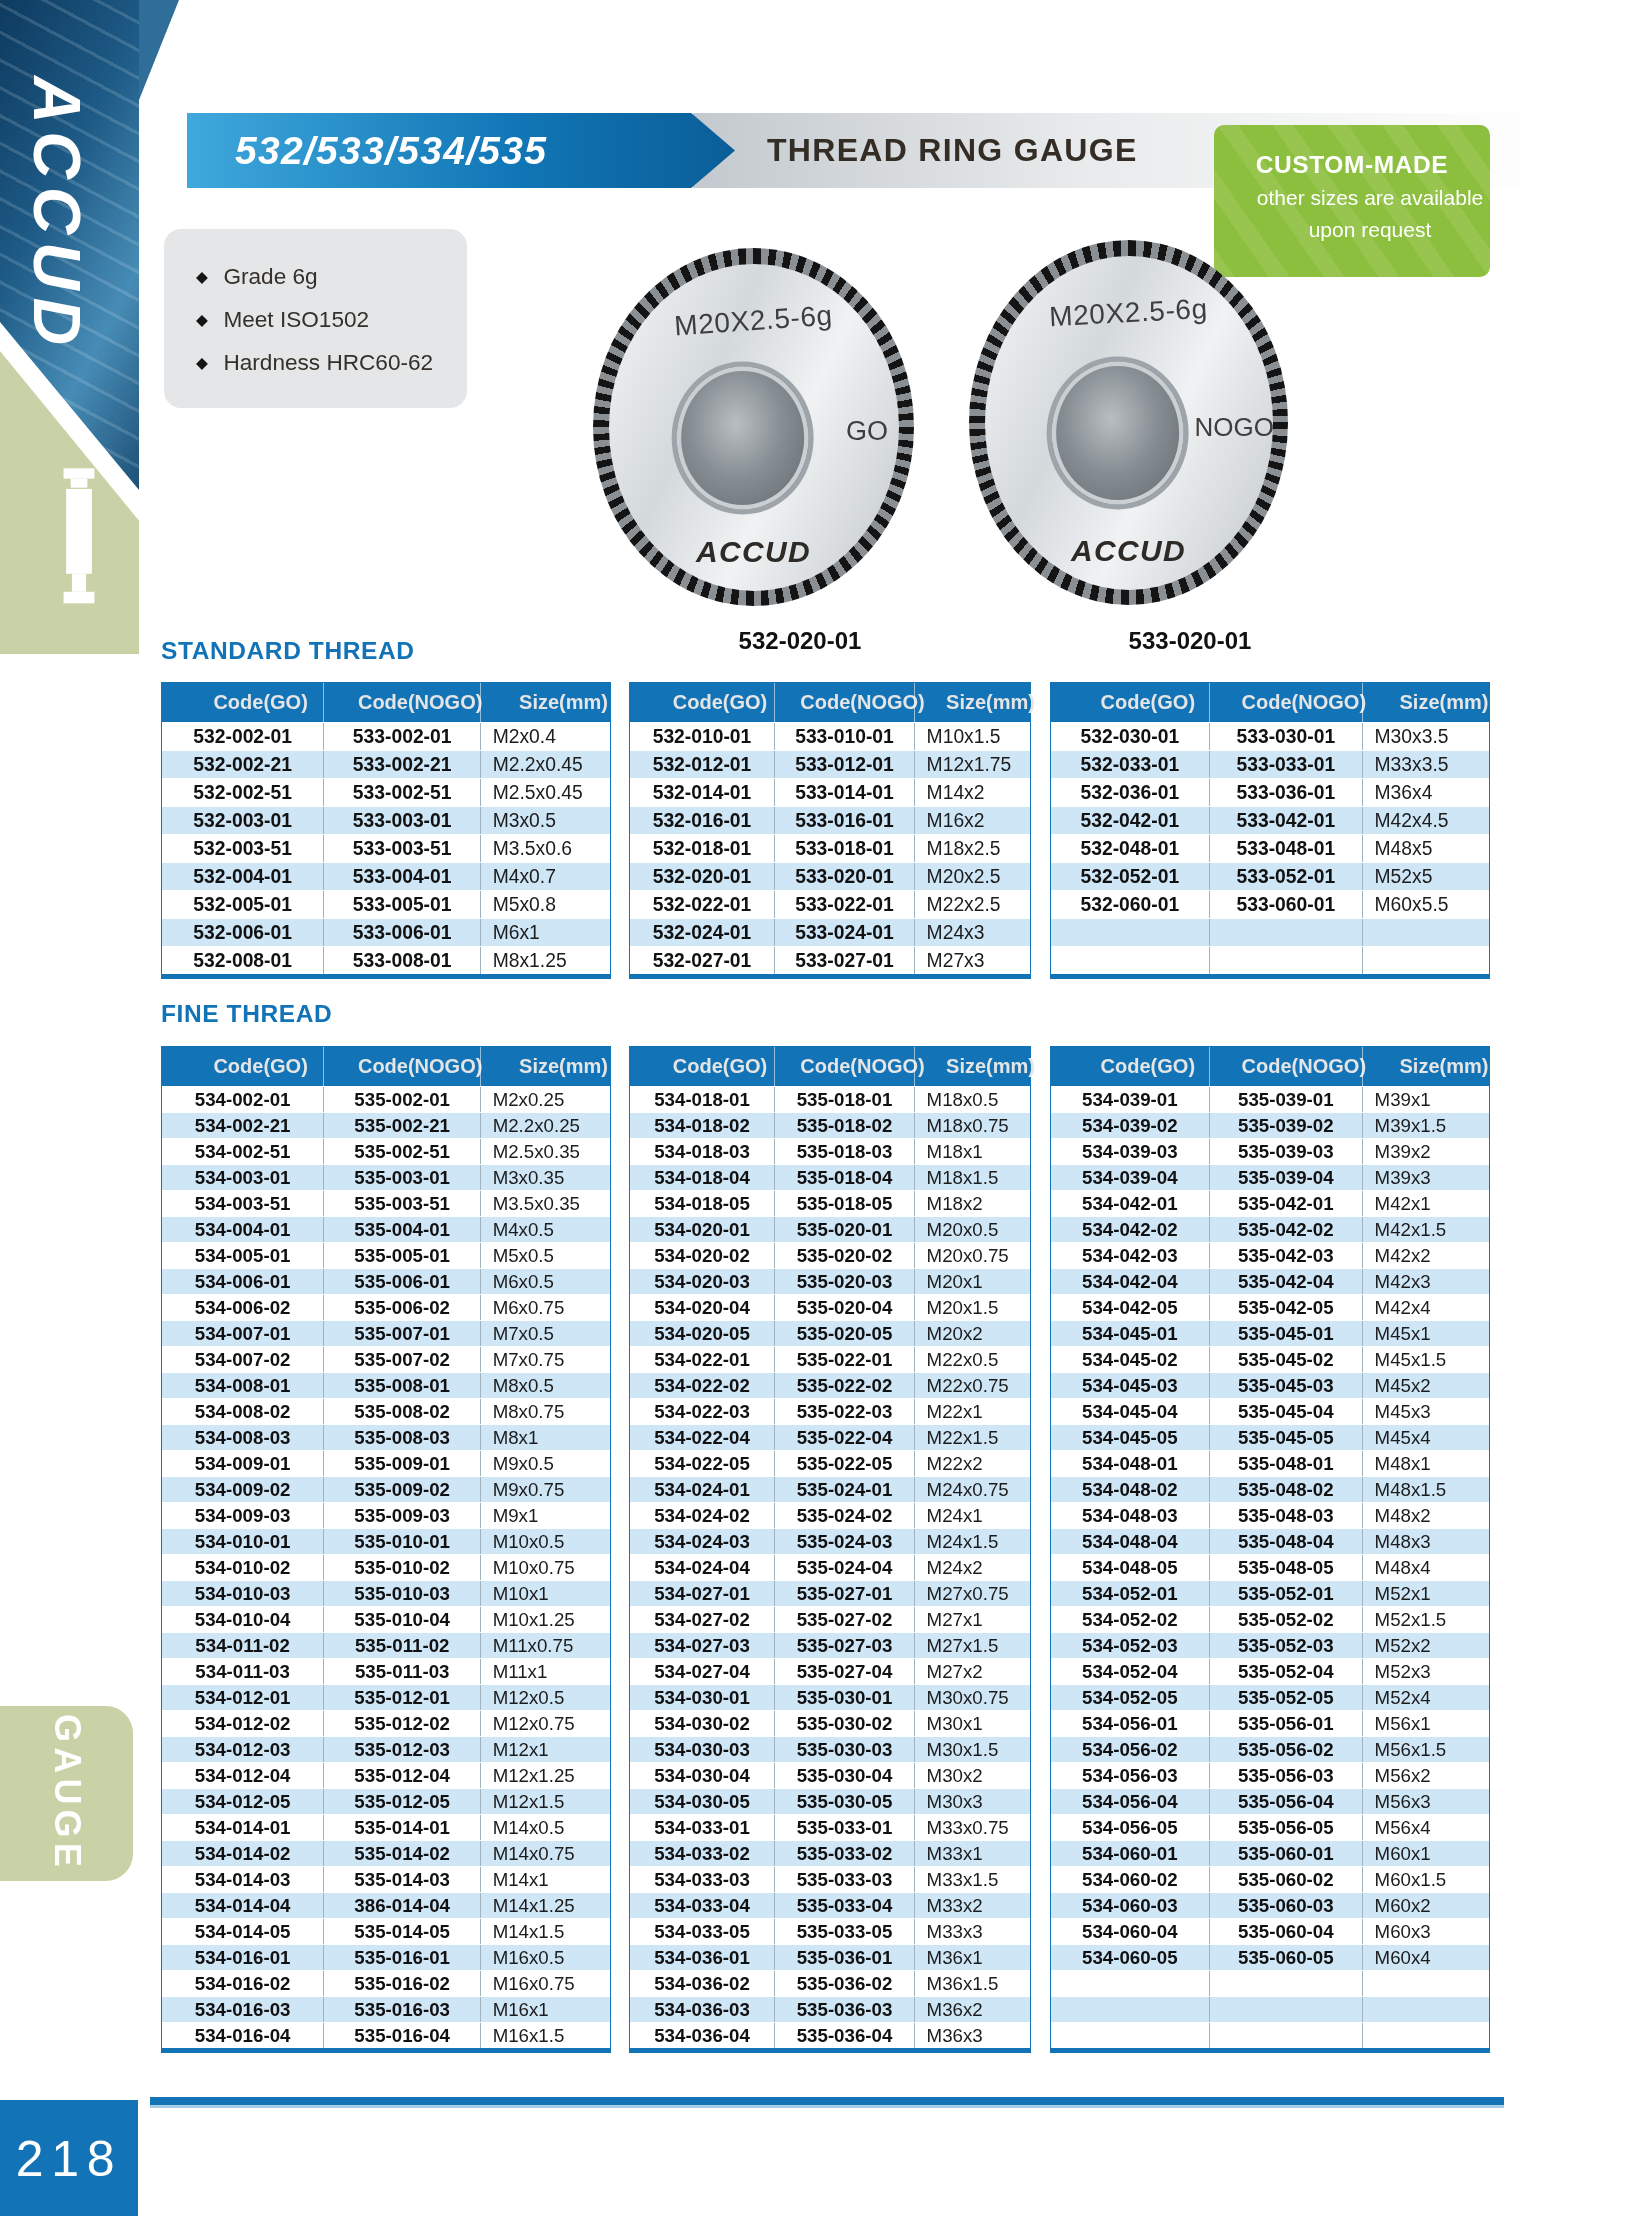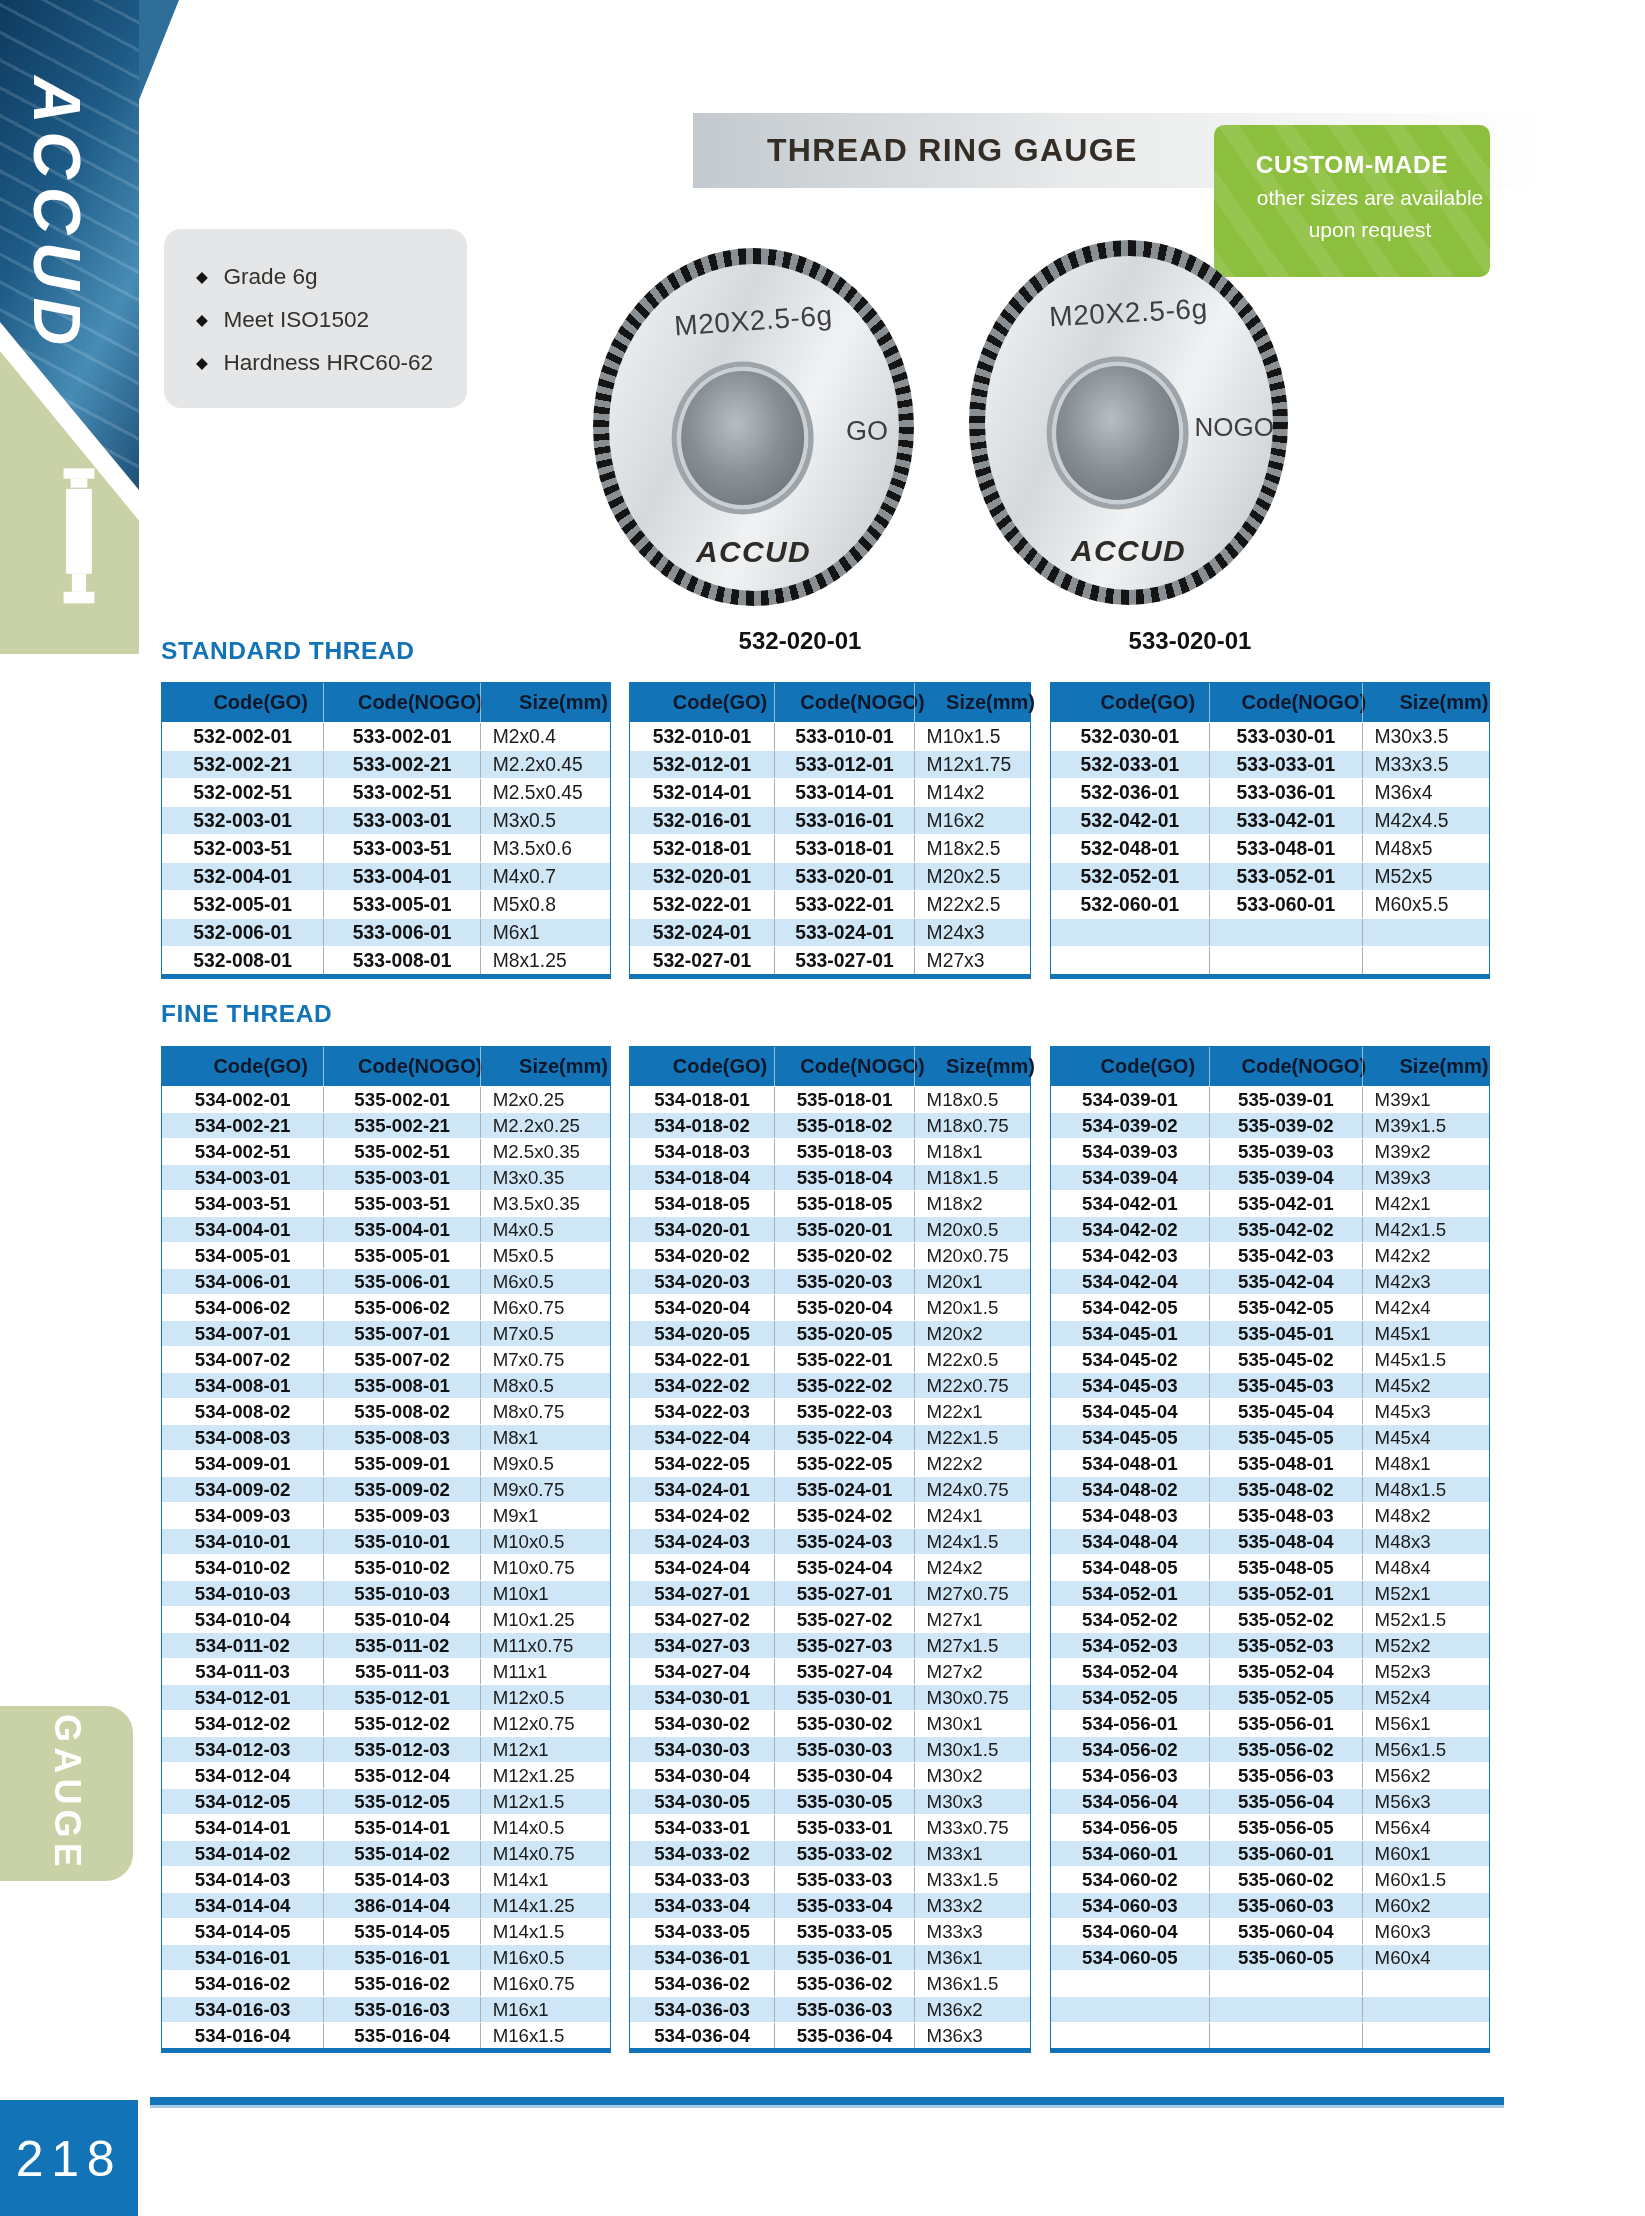--- a/index.html
+++ b/index.html
@@ -70,21 +70,21 @@
   .ring .ring-brand{position:absolute;bottom:37px;width:100%;text-align:center;
     font-size:30px;font-weight:bold;font-style:italic;color:#2e2a26;letter-spacing:1.3px;}
   .caption{position:absolute;width:258px;text-align:center;font-size:24px;font-weight:bold;color:#111;}
 
   
   .sec-title{position:absolute;font-size:24.5px;font-weight:bold;color:#1273b7;letter-spacing:0.6px;}
 
   
   .dtable{position:absolute;border:1.9px solid #1273b7;border-bottom-width:5.8px;background:#fff;}
   .thead{display:grid;grid-template-columns:36% 35% 29%;height:39px;background:#1273b7;}
-  .hcell{display:flex;align-items:center;justify-content:center;color:#0f172a;font-weight:bold;font-size:20px;padding-left:36px;}
+  .hcell{display:flex;align-items:center;justify-content:center;color:#e5e5e5;font-weight:bold;font-size:20px;padding-left:36px;}
   .hcell + .hcell{border-left:0.6px solid rgba(255,255,255,.55);}
   .row{display:grid;grid-template-columns:36% 35% 29%;box-sizing:border-box;border-top:1.3px solid #fff;}
   .rows .row:nth-child(even){background:#cfe6f7;}
   .cell{display:flex;align-items:center;justify-content:center;font-weight:bold;font-size:19.3px;color:#111;}
   .cell + .cell{border-left:0.6px solid #9fb2c0;}
   .cell.size{justify-content:flex-start;padding-left:11.6px;font-weight:400;color:#1c1c1c;}
   .std-t .row{height:28px;}
   .fine-t .row{height:26px;}
   .fine-t .cell{font-size:18.7px;}
 
@@ -107,20 +107,23 @@
     <rect x="8" y="32" width="40" height="132" fill="#fff"></rect>
     <rect x="17" y="164" width="22" height="28" fill="#fff"></rect>
     <rect x="4" y="192" width="48" height="18" fill="#fff"></rect>
   </svg>
   <div class="gauge-tab">
     <span>GAUGE</span>
   </div>
   <div class="page-num">218</div>
 
   <div class="band-silver"></div>
+  <div class="band-blue">
+    <span class="model-range">532/533/534/535</span>
+  </div>
   <div class="page-title">THREAD RING GAUGE</div>
 
   <div class="badge">
     <div class="b-title">CUSTOM-MADE</div>
     <div class="b-line">other sizes are available</div>
     <div class="b-line">upon request</div>
   </div>
 
   <div class="features">
     <div class="feature">

